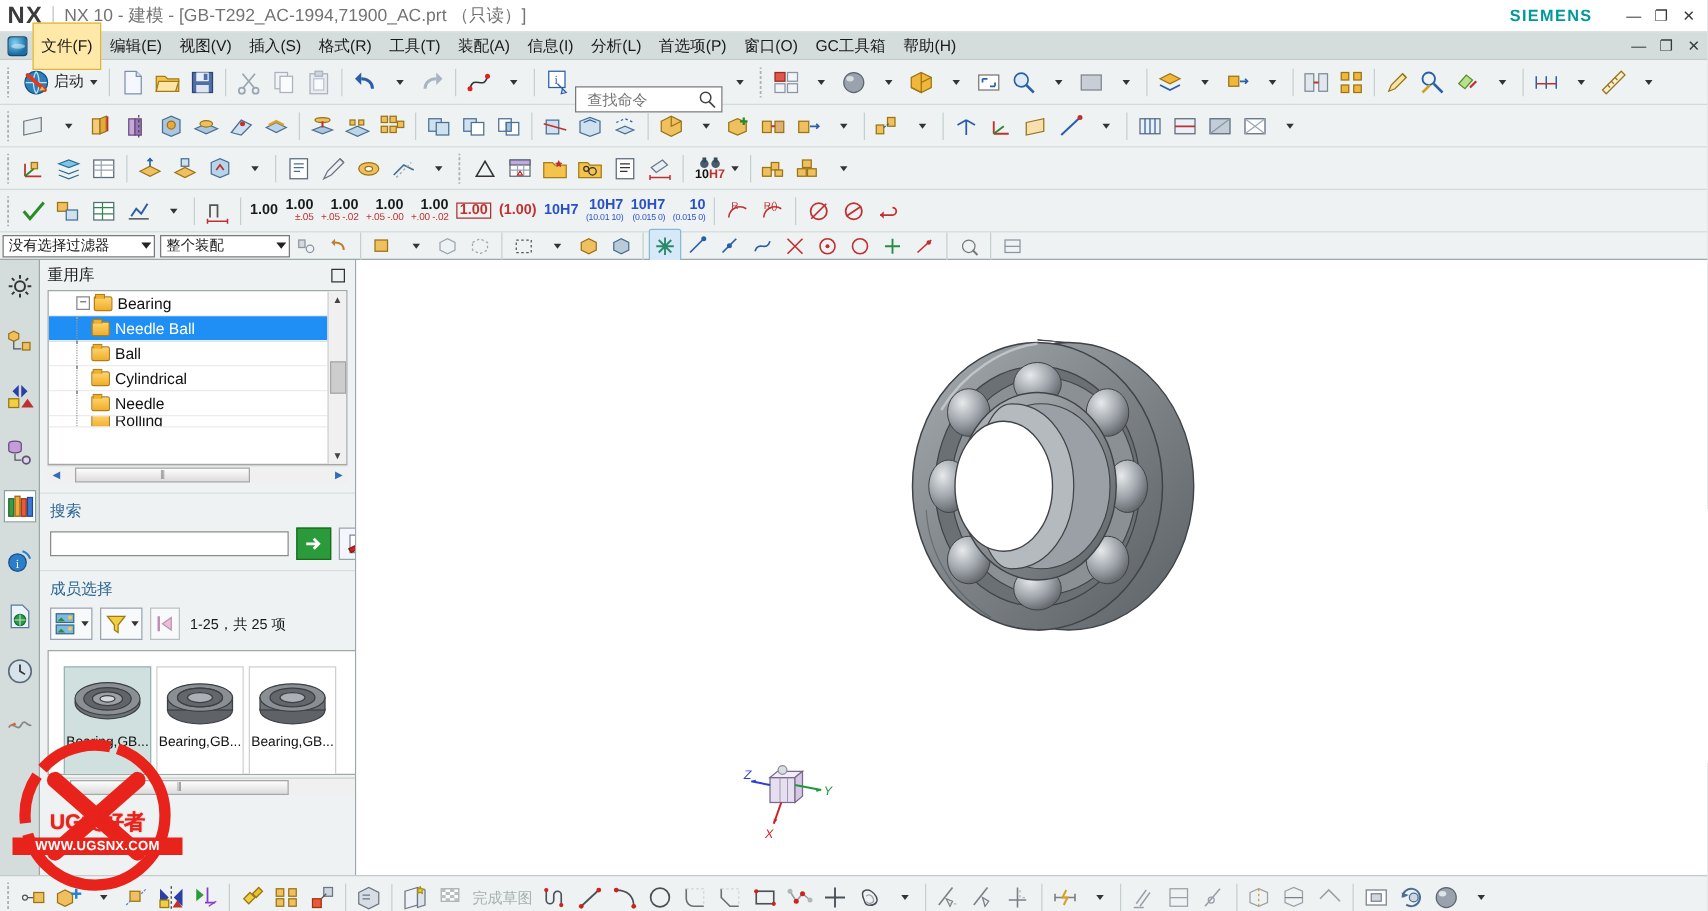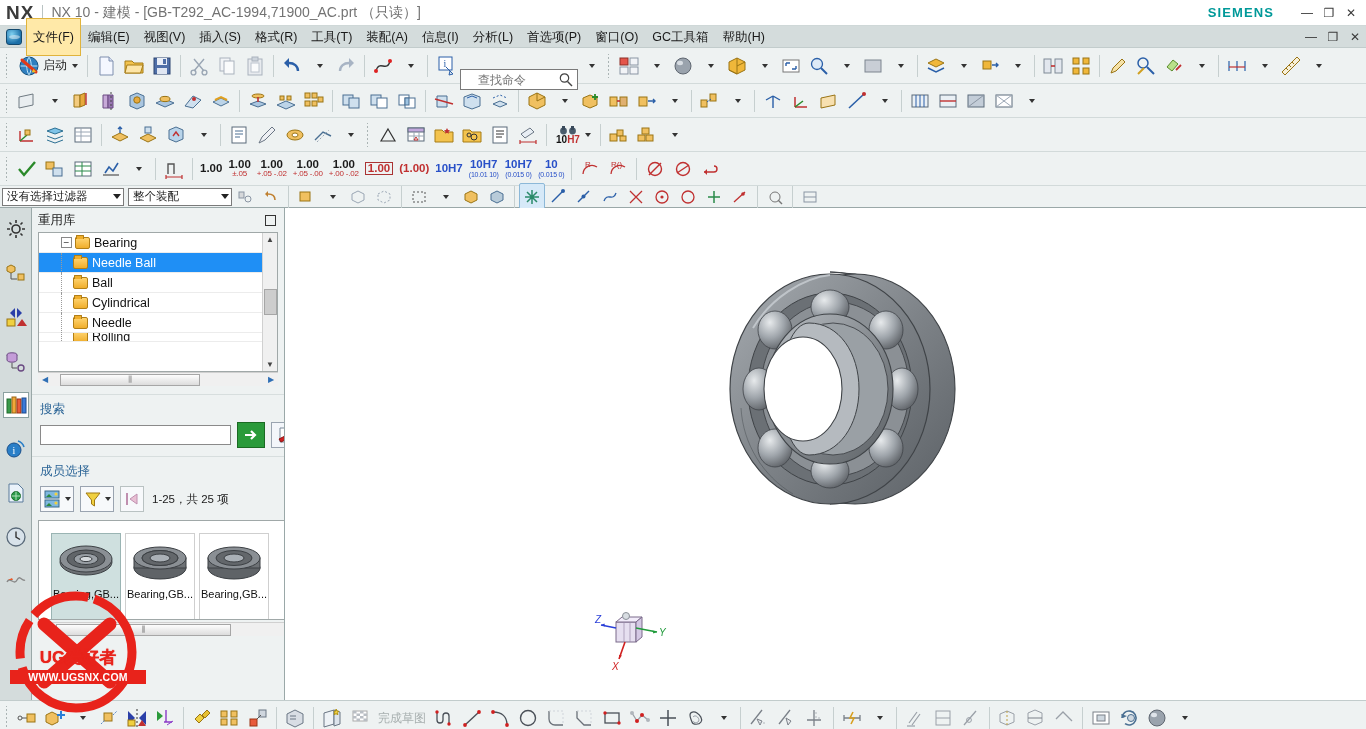--- a/index.html
+++ b/index.html
@@ -88,29 +88,29 @@
     cursor: default; border: 1px solid transparent; border-radius: 2px;
   }
   .tbtn.lbl { padding: 0 4px; font-size: 12px; color: #1a1a1a; gap: 3px; }
   .caret { width: 0;height:0;border-left:3.5px solid transparent;border-right:3.5px solid transparent;border-top:4px solid #333; margin-left:2px; flex:none;}
   .ico { width: 22px; height: 22px; display:block; flex:none;}
   .ico.sm { width: 18px; height: 18px; }
 
   
   .cmdsearch {
     display: flex; align-items: center; height: 21px; width: 118px;
-    background: #fff; border: 1px solid #7a7a7a; padding: 0 2px 0 15px; flex:none;margin-top:28px;
+    background: #fff; border: 1px solid #7a7a7a; padding: 0 2px 0 7px; flex:none;margin-top:28px;
   }
   .cmdsearch input {
     border: none; outline: none; flex: 1; width: 100%;
     font-size: 12px; color: #555; font-family: inherit; background: transparent;
   }
 
   
-  .dimbtn { font-size: 11px; color: #1a1a1a; line-height: 1; text-align:center; }
+  .dimbtn { font-size: 11px; color: #1a1a1a; line-height: 1; text-align:right; }
   .dimbtn .top { font-weight: bold; font-size: 11.5px; display:block; }
   .dimbtn .bot { color: #c03030; font-size: 8px; display: block; letter-spacing:-0.2px;}
   .dimbtn.red { color: #c03030; }
   .dimbtn.blue { color: #2850c8; }
   .dimbtn.boxed .top { border: 1px solid #a33; padding: 0 2px; color: #c03030; }
 
   
   .filterbar {
     height: 22px; background: #eef2f2; border-bottom: 1px solid #9aa8a8;
     display: flex; align-items: center; padding: 0 2px;

